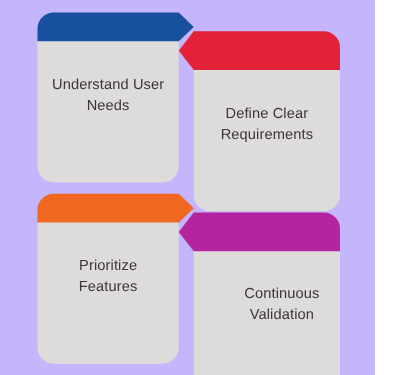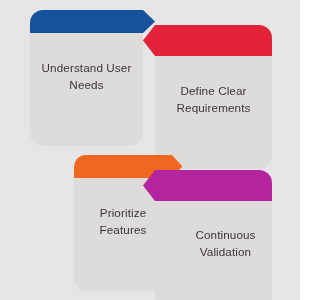--- a/index.html
+++ b/index.html
@@ -72,35 +72,35 @@
   #card-understand-user-needs .card-header { top: -12px; height: 23px; }
   #card-understand-user-needs .card-label  { top: 0px; height: 110px; }
 
   #card-define-clear-requirements {
     left: 155px; top: 45px;  width: 117px; height: 124px;
   }
   #card-define-clear-requirements .card-header { top: -20px; height: 31px; left: -12px; width: calc(100% + 12px); }
   #card-define-clear-requirements .card-label  { top: 0px; height: 110px; }
 
   #card-prioritize-features {
-    left: 30px;  top: 167px; width: 98px; height: 124px; margin-left: 44px;
+    left: 30px;  top: 167px; width: 113px; height: 124px;
   }
   #card-prioritize-features .card-header { top: -12px; height: 23px; }
   #card-prioritize-features .card-label  { top: 0px; height: 110px; }
 
   #card-continuous-validation {
     left: 155px; top: 190px; width: 117px; height: 124px;
   }
   #card-continuous-validation .card-header { top: -20px; height: 31px; left: -12px; width: calc(100% + 12px); }
   #card-continuous-validation .card-label  { top: 0px; height: 108px; margin-left: 12px; }
 </style>
 </head>
 <body>
 
-<div id="diagram-canvas" style="background: #e5e5e5;">
+<div id="diagram-canvas" style="background: #c4b5fd;">
 
   <div class="card" id="card-understand-user-needs">
     <div class="card-body" style="background: rgb(222, 219, 219);"></div>
     <div class="card-header">
       <svg viewBox="0 0 113 23" preserveAspectRatio="none">
         <path d="M 13 0 L 113 0 L 125 11.5 L 113 23 L 0 23 L 0 13 A 13 13 0 0 1 13 0 Z" fill="#17519e"></path>
       </svg>
     </div>
     <div class="card-label" style="color: rgb(59, 54, 56);">Understand User
 Needs</div>

